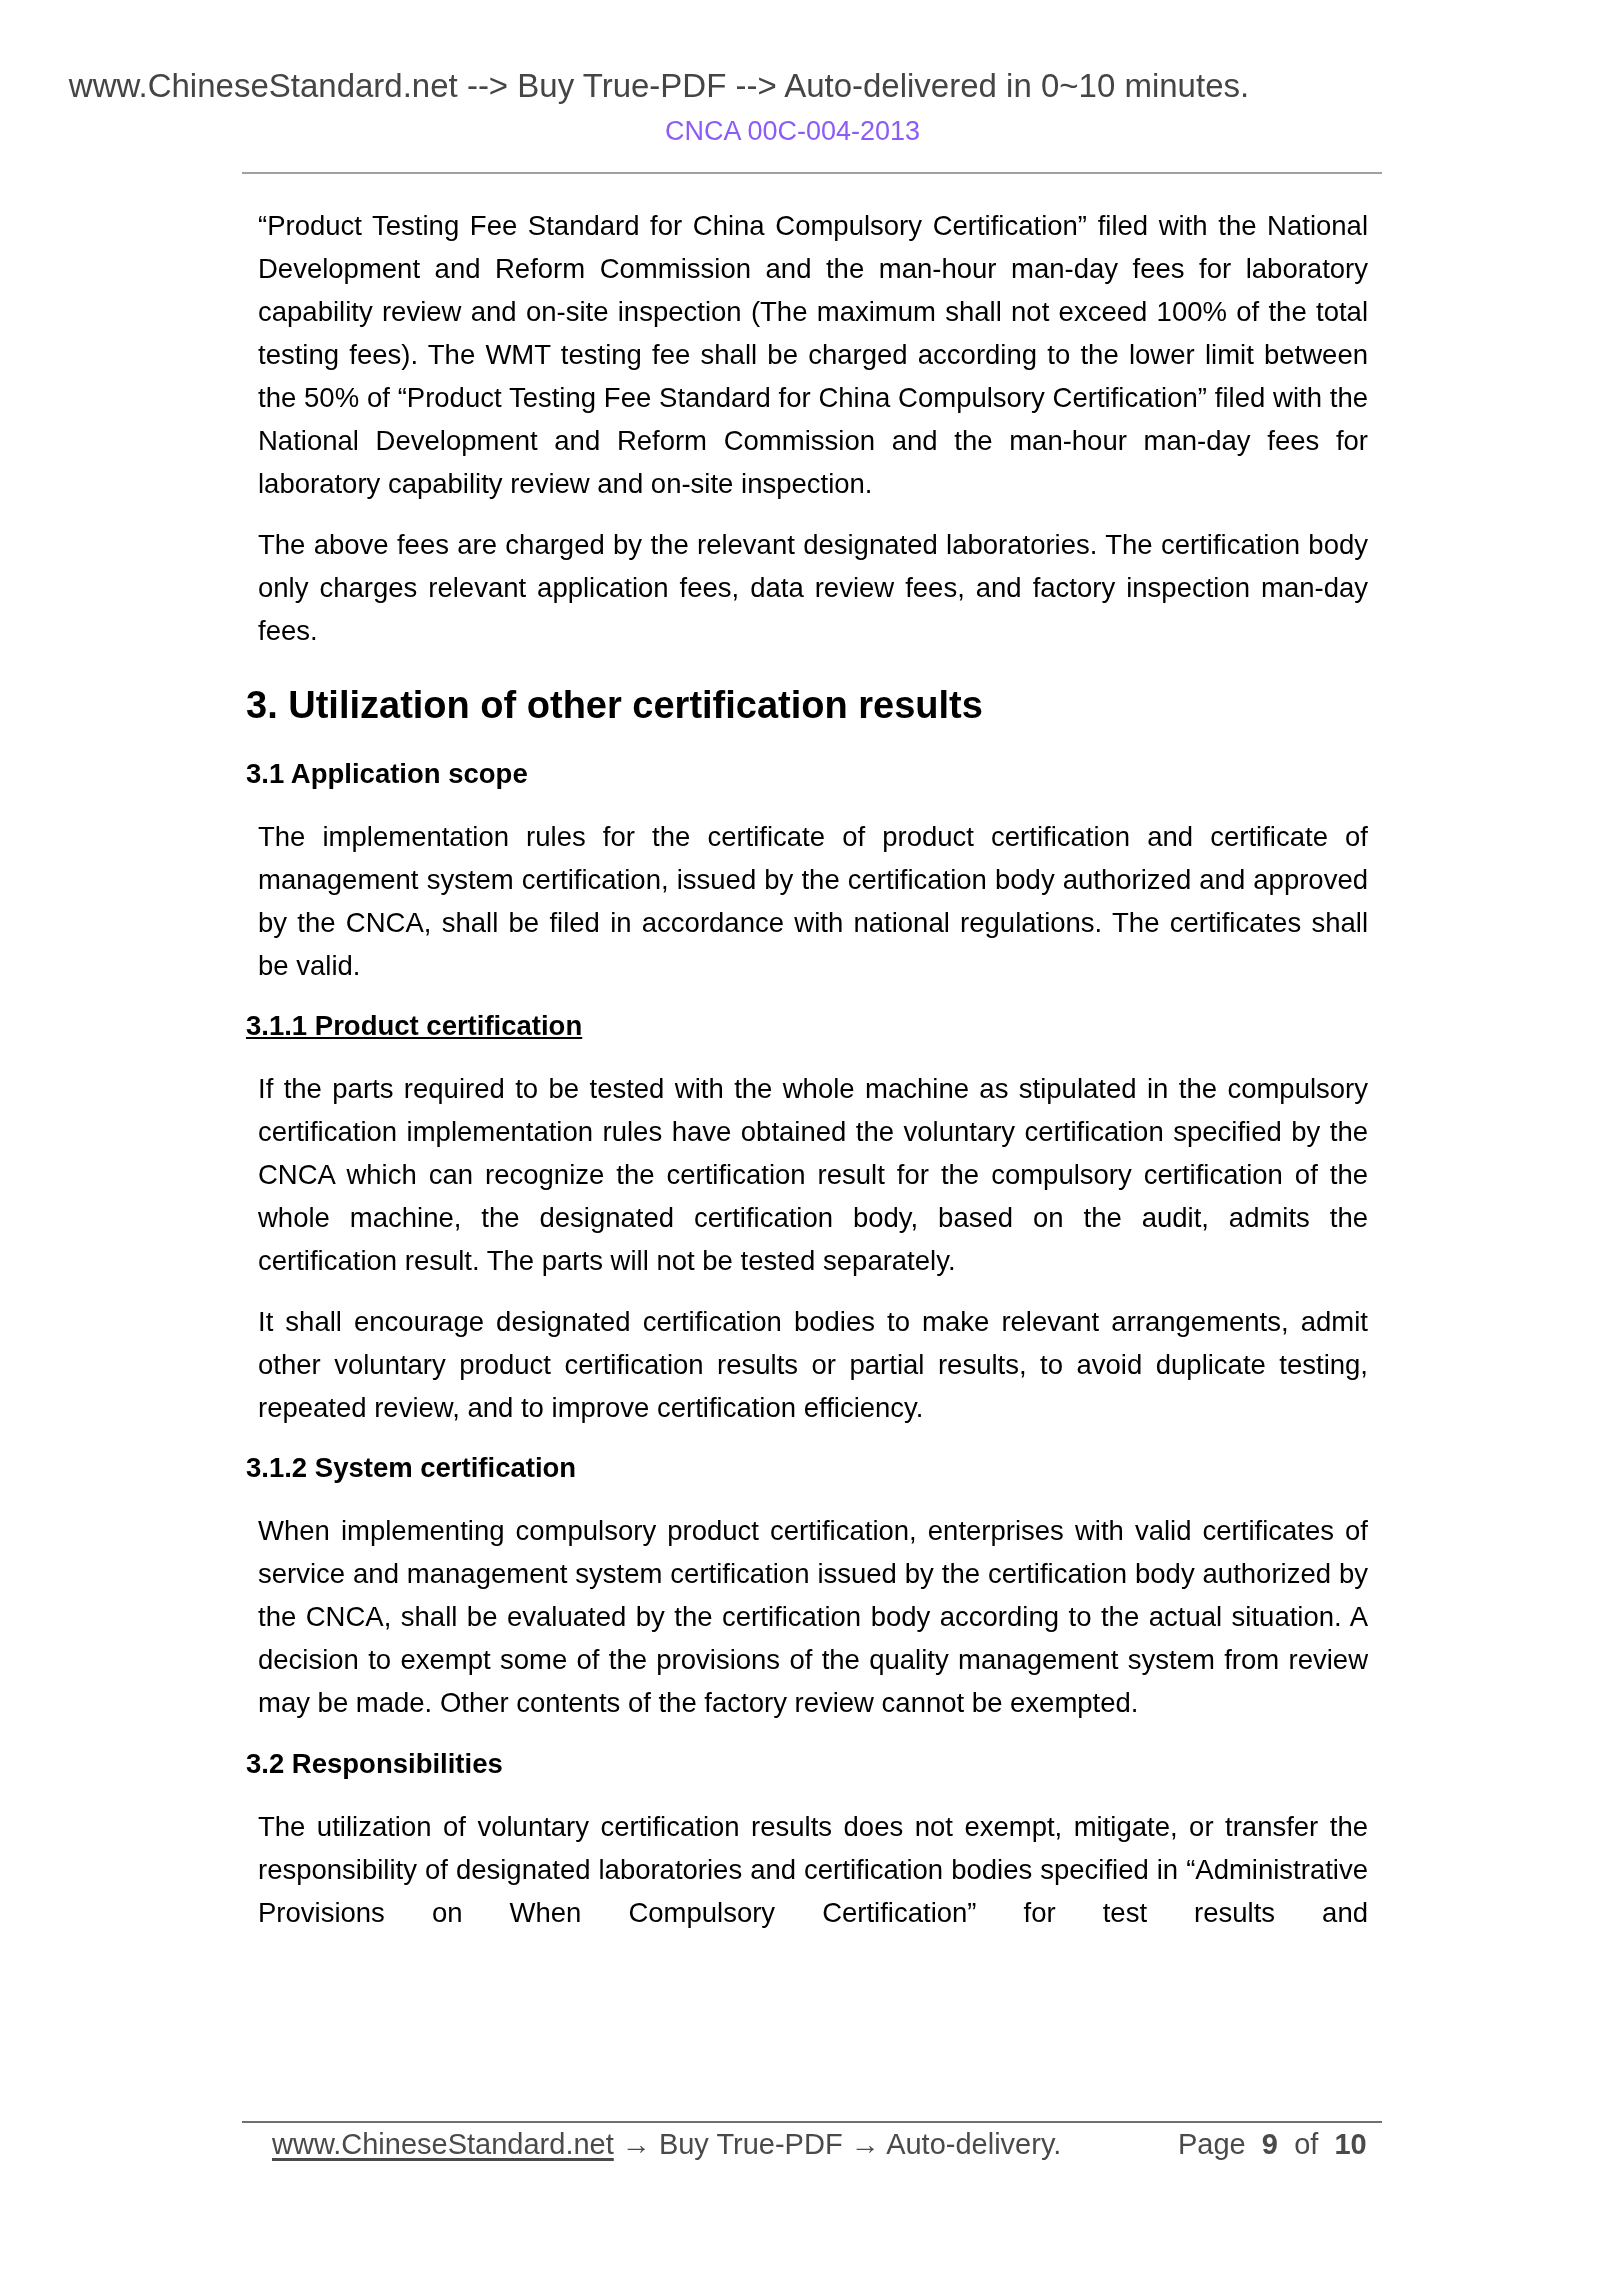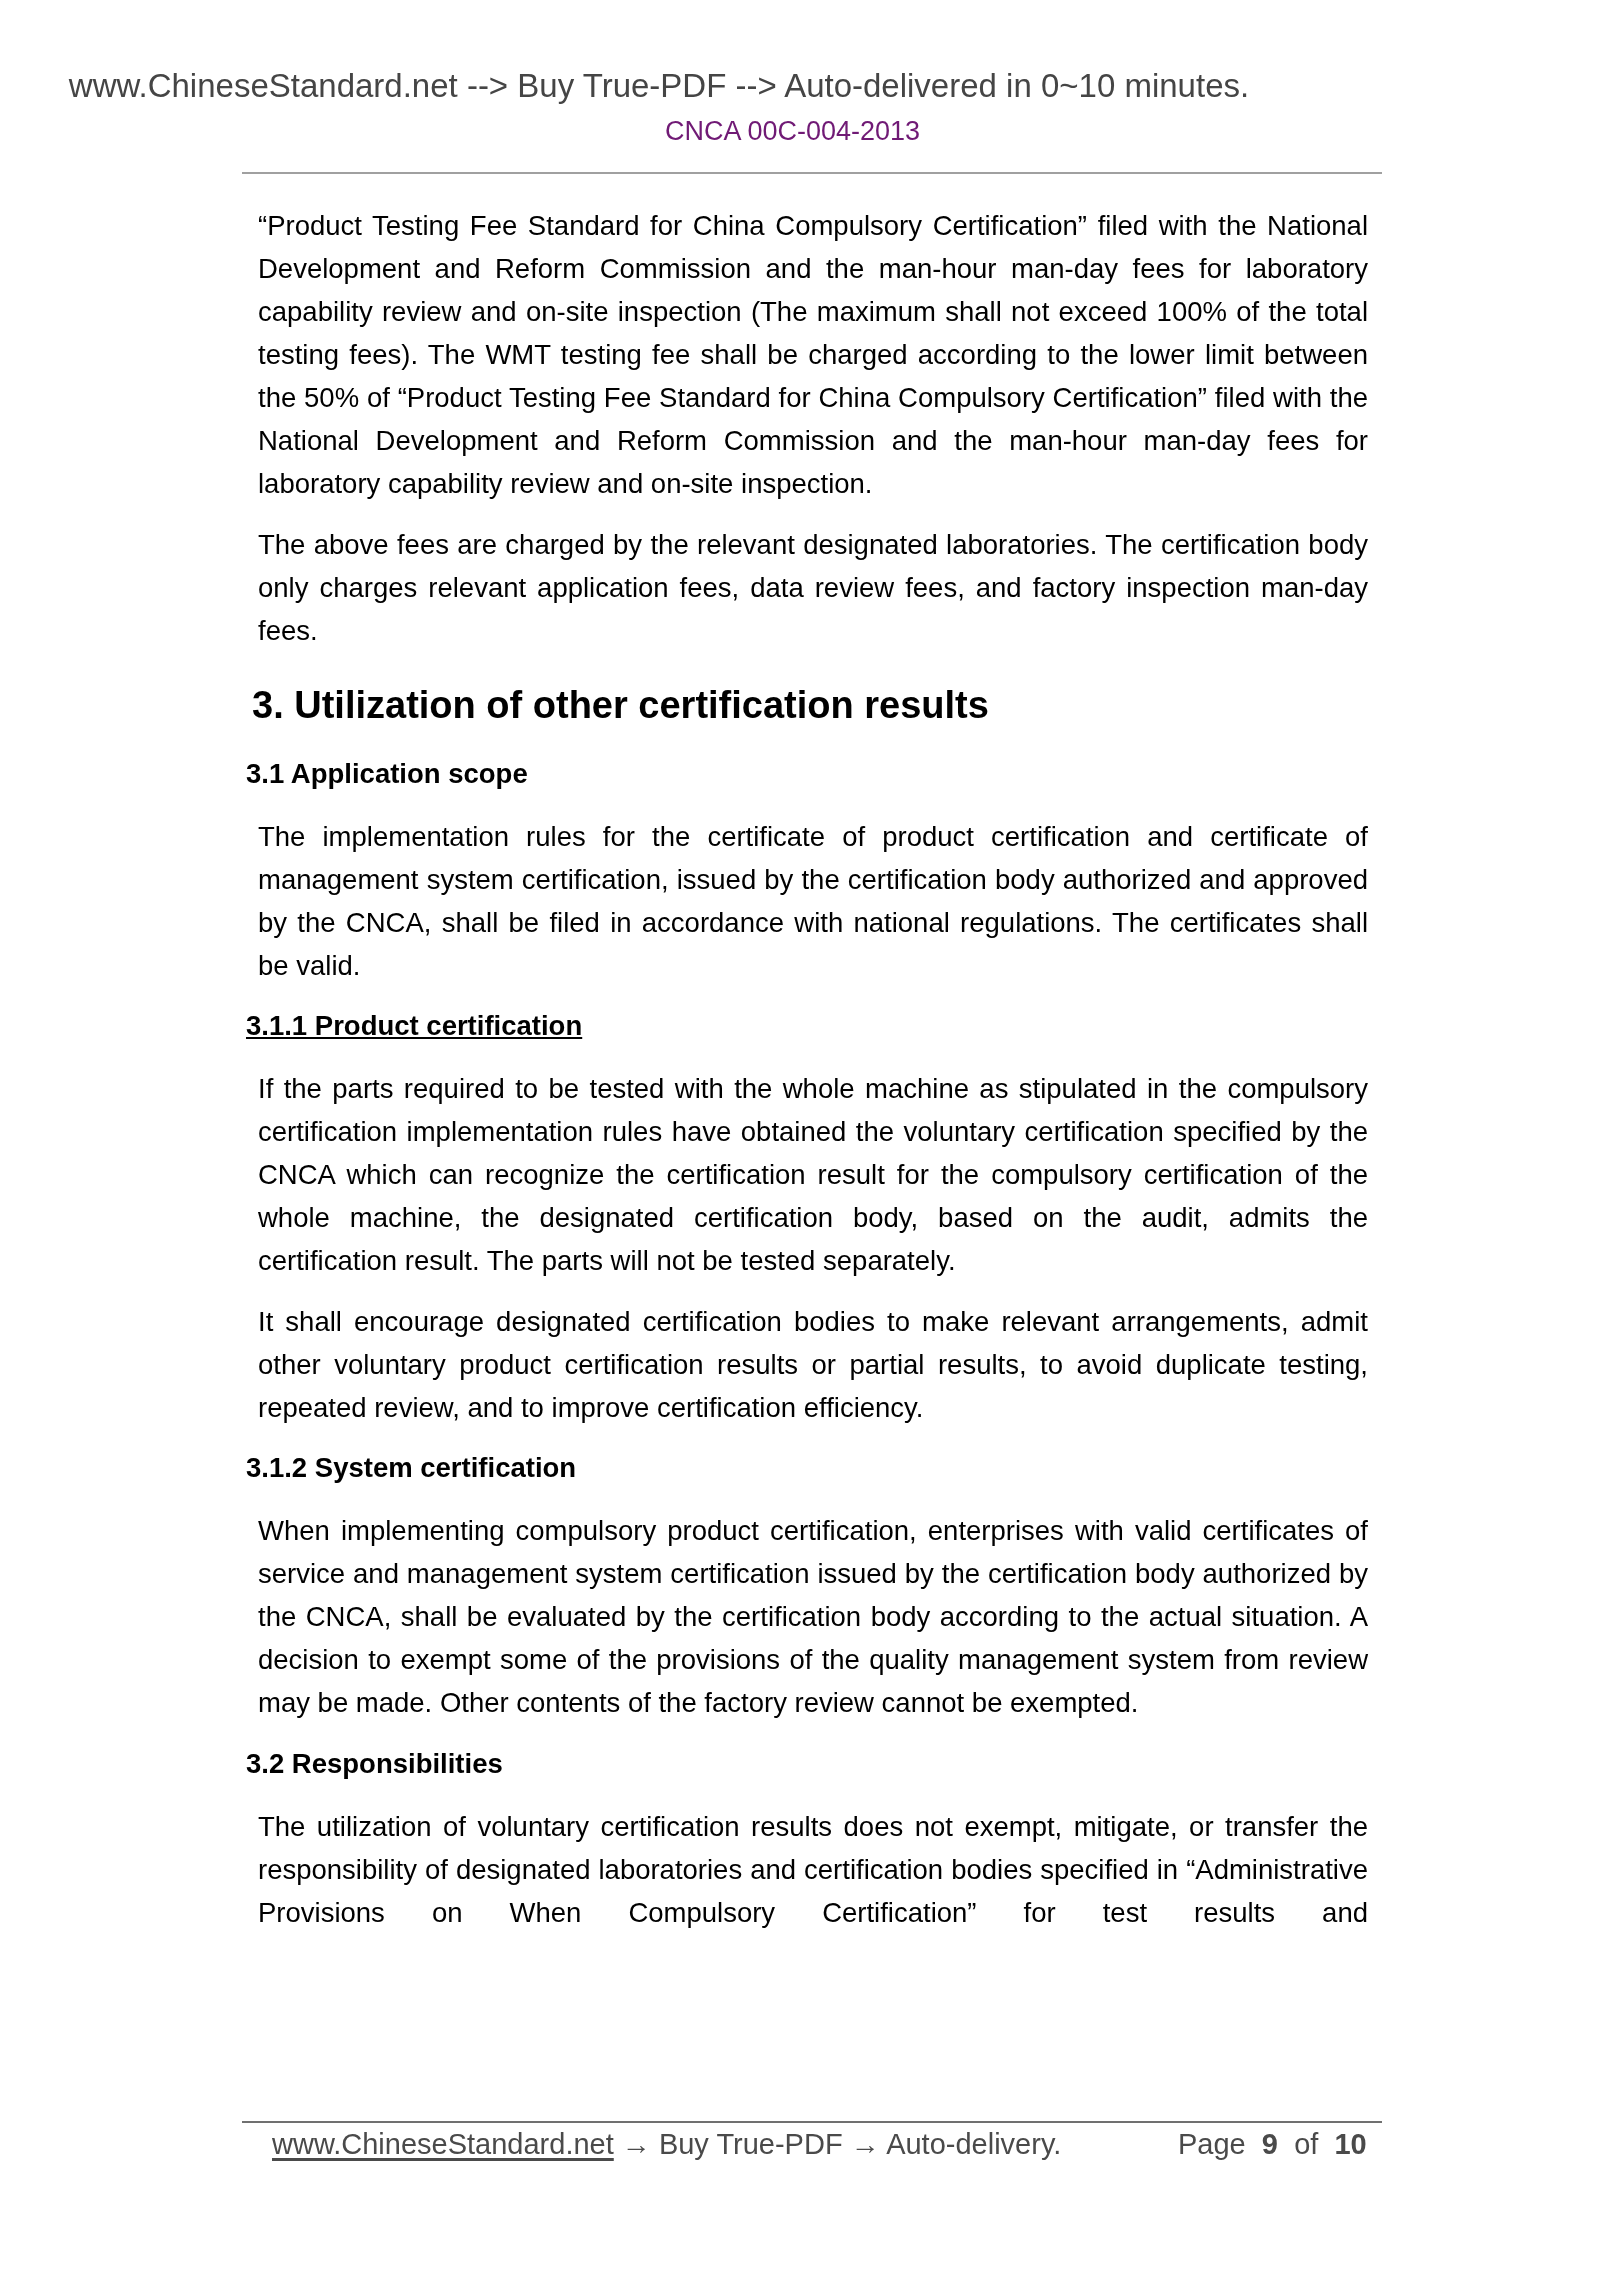--- a/index.html
+++ b/index.html
@@ -33,21 +33,21 @@
       text-align: center;
       white-space: nowrap;
     }
     .header-code {
       position: absolute;
       left: 0;
       width: 1585px;
       top: 115px;
       font-size: 27px;
       line-height: 32px;
-      color: #701a75;
+      color: #8b5cf6;
       text-align: center;
       white-space: nowrap;
     }
     .header-rule {
       position: absolute;
       left: 242px;
       top: 172px;
       width: 1140px;
       height: 1.7px;
       background: #a0a0a0;
@@ -60,21 +60,21 @@
     }
     .para {
       margin: 12px;
       font-size: 27.5px;
       line-height: 43px;
       text-align: justify;
       text-align-last: left;
       color: #000000;
     }
     .h2 {
-      margin: 6px;
+      margin: 0;
       font-size: 38px;
       line-height: 47px;
       font-weight: bold;
       color: #000000;
     }
     .h3 {
       margin: 0;
       font-size: 27.5px;
       line-height: 43px;
       font-weight: bold;

